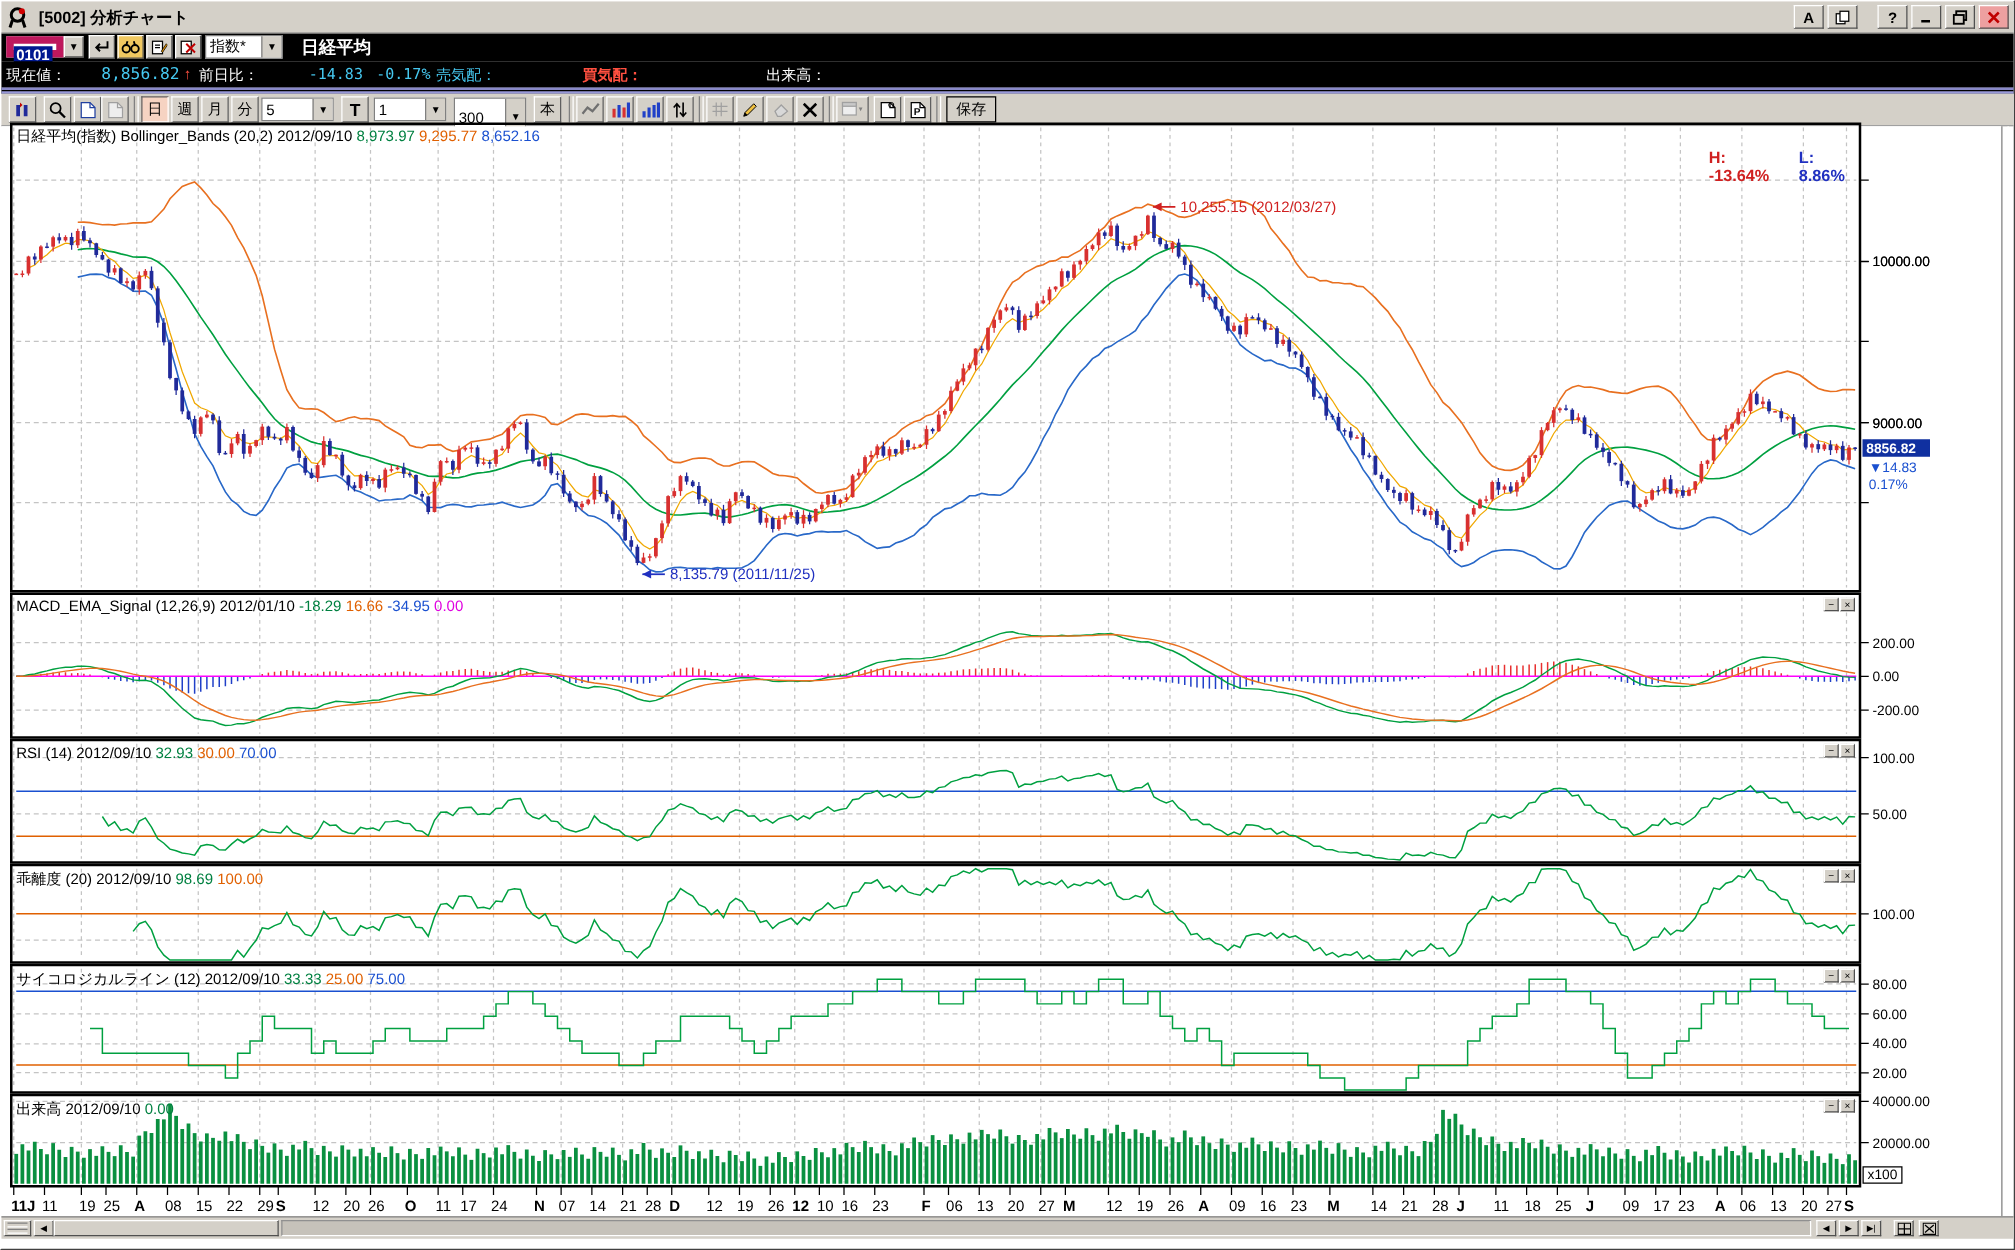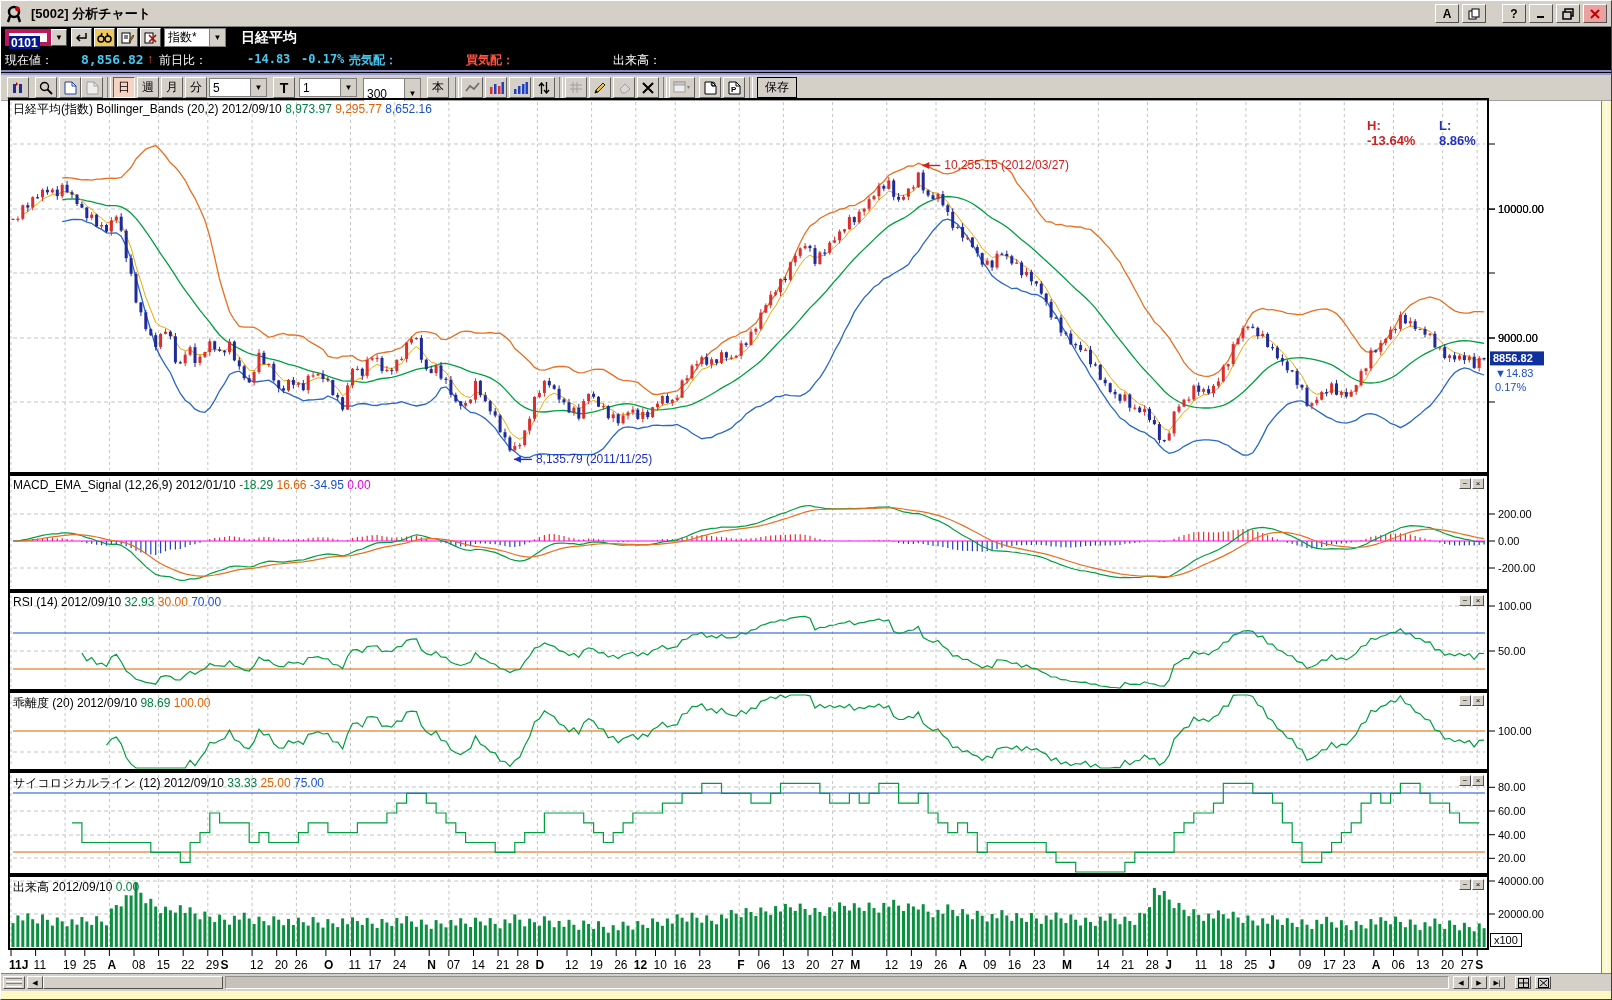--- a/index.html
+++ b/index.html
@@ -1,45 +1,45 @@
 <!DOCTYPE html>
 <html><head>
 <meta charset="utf-8">
 <style>
   html,body{margin:0;padding:0;background:#808080;font-family:"Liberation Sans",sans-serif;}
-  .window{position:relative;width:1612px;height:1000px;background:#fef9c3;overflow:hidden;
+  .window{position:relative;width:1612px;height:1000px;background:#ffffff;overflow:hidden;
           border-top:1px solid #fff;border-left:1px solid #fff;border-right:1px solid #404040;border-bottom:1px solid #404040;box-sizing:border-box;}
   
   .titlebar{position:absolute;top:0;left:0;right:0;height:26px;background:#d4d0c8;border-bottom:1px solid #808080;
             display:flex;align-items:center;padding:0 4px;box-sizing:border-box;}
   .titlebar .title{font-size:13px;color:#000;margin-left:8px;font-weight:bold;}
   .tb-buttons{margin-left:auto;display:flex;gap:3px;align-items:center;}
   .tbtn{width:24px;height:19px;background:#d4d0c8;border-top:1px solid #fff;border-left:1px solid #fff;
         border-right:1px solid #505050;border-bottom:1px solid #505050;display:flex;align-items:center;justify-content:center;
         font-size:12px;font-weight:bold;color:#000;box-sizing:border-box;}
   .tbtn.close{background:#eda0a0;color:#b00000;}
   .tb-gap{width:10px;}
   
   .tbar1{position:absolute;top:26px;left:0;right:0;height:22px;background:#000;}
   .tbar2{position:absolute;top:48px;left:0;right:0;height:21px;background:#000;}
   .sep-line{position:absolute;top:69px;left:0;right:0;height:5px;background:#000;
             border-top:2px solid #8888c8;border-bottom:2px solid #9898d8;box-sizing:border-box;}
-  .code-box{position:absolute;left:4px;top:2px;width:46px;height:17px;background:#fff;border:4px solid #be185d;box-sizing:border-box;}
+  .code-box{position:absolute;left:4px;top:2px;width:46px;height:17px;background:#fff;border:6px solid #be185d;box-sizing:border-box;}
   .code-box span{display:inline-block;background:#001890;color:#fff;font-size:12px;font-weight:bold;padding:0 2px;height:15px;line-height:15px;}
   .dd-arrow{position:absolute;left:50px;top:2px;width:16px;height:17px;background:#d4d0c8;border-top:1px solid #fff;border-left:1px solid #fff;border-right:1px solid #505050;border-bottom:1px solid #505050;
             display:flex;align-items:center;justify-content:center;font-size:8px;box-sizing:border-box;}
   .kbtn{position:absolute;top:1px;width:21px;height:19px;background:#d4d0c8;border-top:1px solid #fff;border-left:1px solid #fff;
         border-right:1px solid #505050;border-bottom:1px solid #505050;display:flex;align-items:center;justify-content:center;box-sizing:border-box;}
   .kbtn.amber{background:#f0c860;}
   .combo{position:absolute;top:1px;height:19px;background:#fff;border:1px solid #808080;font-size:12px;color:#000;
          display:flex;align-items:center;padding-left:3px;box-sizing:border-box;}
   .combo .arr{margin-left:auto;width:15px;height:100%;background:#d4d0c8;border-left:1px solid #808080;display:flex;align-items:center;justify-content:center;font-size:8px;}
   .symname{position:absolute;left:218px;top:2px;color:#fff;font-size:14px;font-weight:bold;}
   .q{position:absolute;top:3px;font-size:12px;white-space:pre;}
-  .q.white{color:#fff;} .q.cyan{color:#46c8f0;font-weight:bold;} .q.red{color:#ff5040;font-weight:bold;}
+  .q.white{color:#fff;} .q.cyan{color:#46c8f0;font-weight:normal;} .q.red{color:#ff5040;font-weight:bold;}
   .q.num{font-family:"DejaVu Sans Mono",monospace;}
   
   .tbar3{position:absolute;top:74px;left:0;right:0;height:26px;background:#d4d0c8;border-bottom:1px solid #a0a0a0;box-sizing:border-box;}
   .gbtn{position:absolute;top:2px;width:22px;height:21px;background:#d4d0c8;border-top:1px solid #fff;border-left:1px solid #fff;
         border-right:1px solid #606060;border-bottom:1px solid #606060;display:flex;align-items:center;justify-content:center;
         font-size:12px;color:#000;box-sizing:border-box;}
   .gbtn.wide{width:26px;}
   .gbtn.active{background:#f6d3c2;border-top:1px solid #606060;border-left:1px solid #606060;border-right:1px solid #fff;border-bottom:1px solid #fff;}
   .gsep{position:absolute;top:2px;width:2px;height:21px;border-left:1px solid #808080;border-right:1px solid #fff;}
   .savebtn{position:absolute;top:2px;width:40px;height:21px;background:#d4d0c8;border:1px solid #000;display:flex;align-items:center;justify-content:center;font-size:12px;box-sizing:border-box;}

